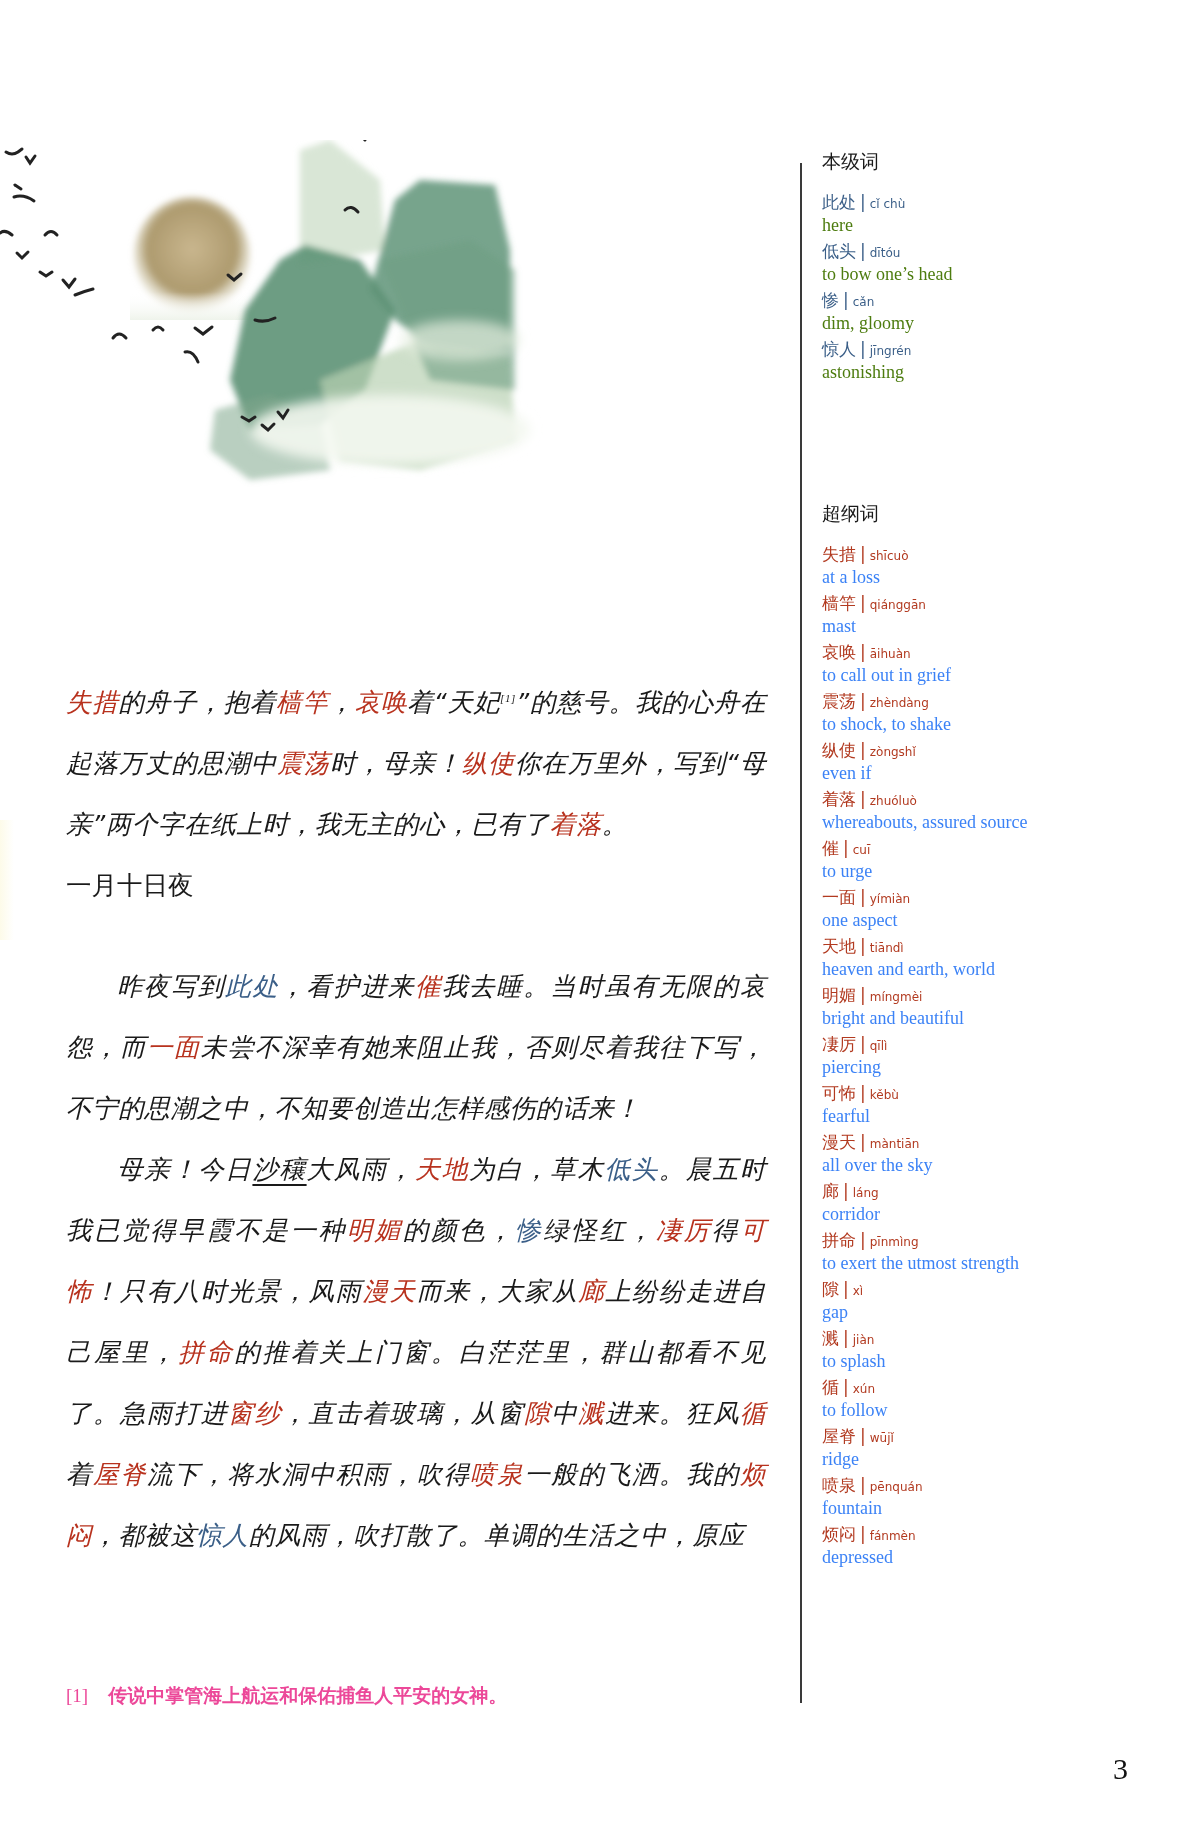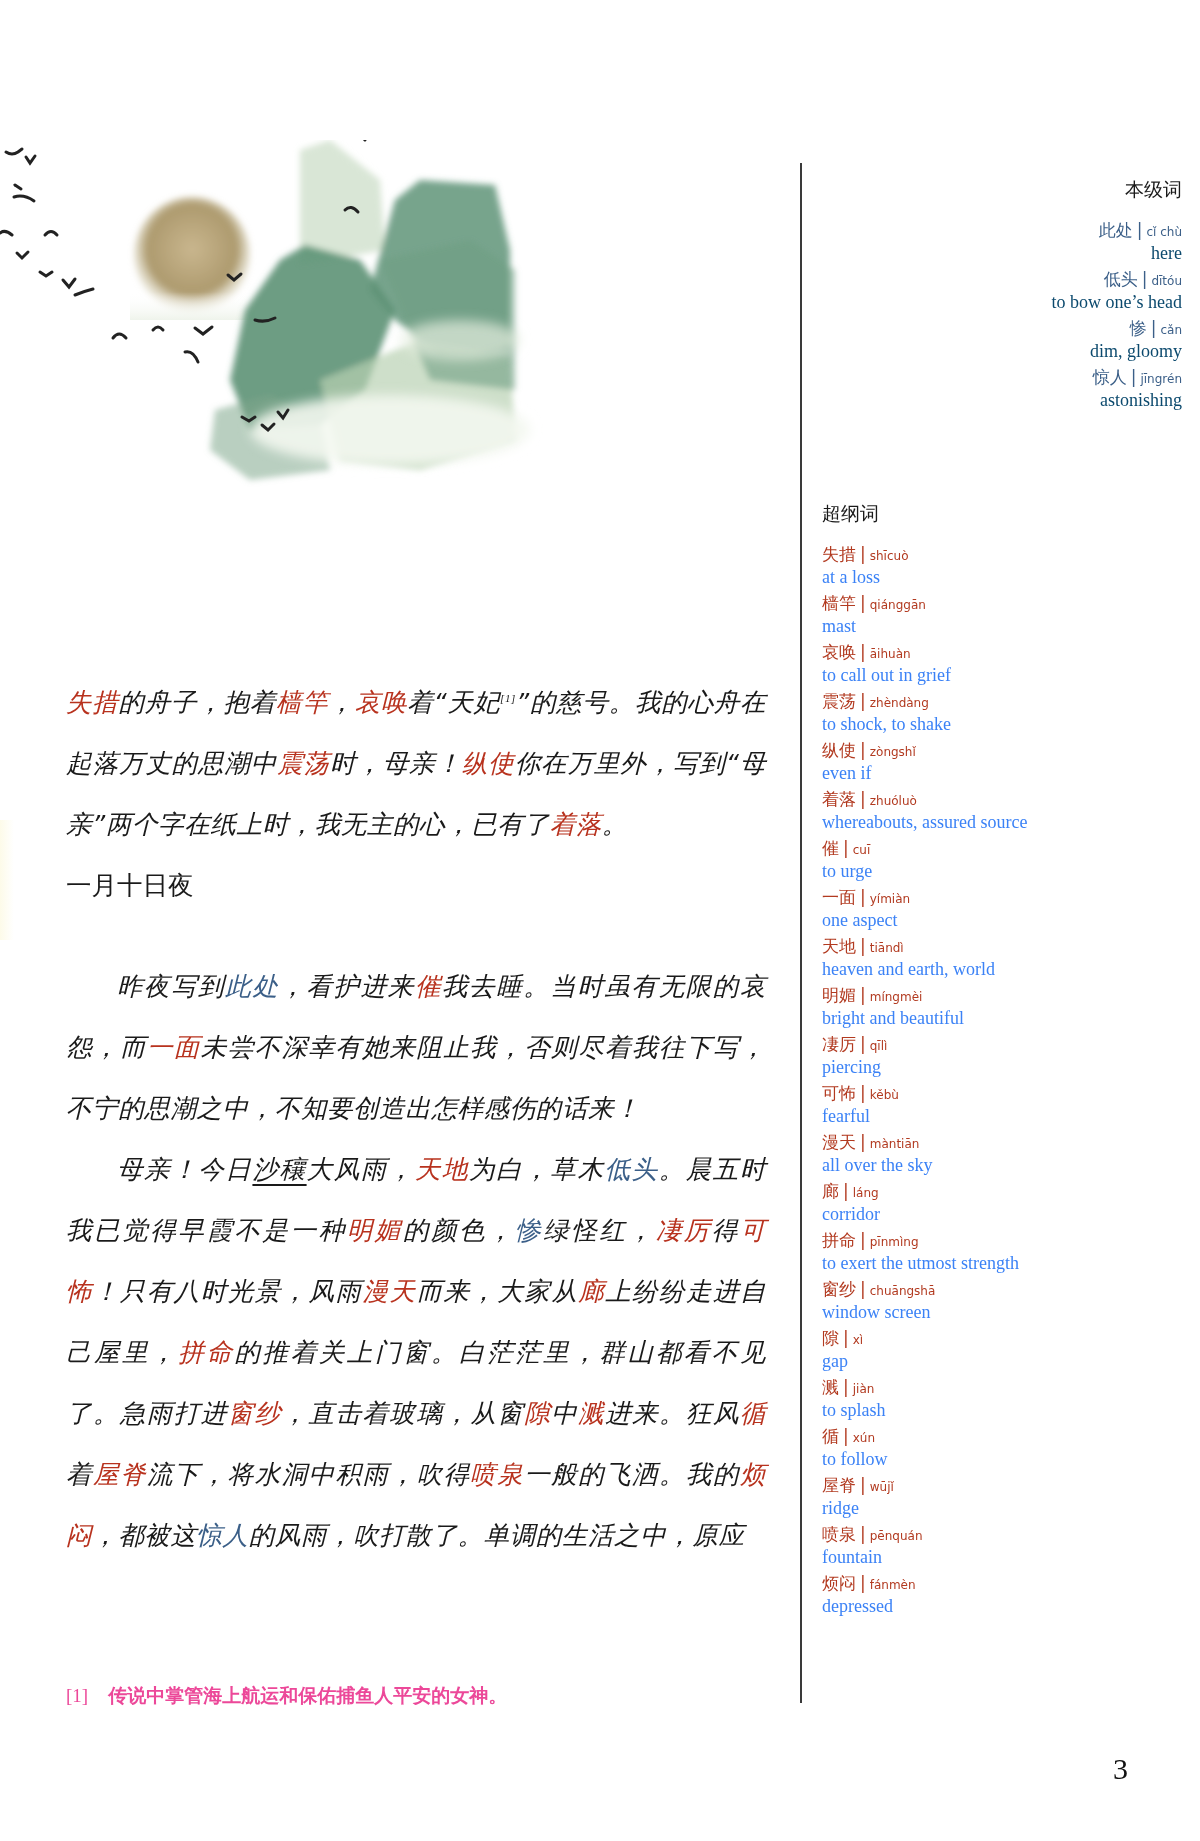--- a/index.html
+++ b/index.html
@@ -86,21 +86,21 @@
     height: 1540px;
     background: #3a3a3a;
   }
 
   
   .glossary {
     position: absolute;
     left: 822px;
     width: 360px;
   }
-  .glossary.level { top: 176px; text-align: right; }
+  .glossary.level { top: 148px; }
   .glossary.beyond { top: 500px; }
   .gl-heading {
     font-size: 19px;
     color: #1a1a1a;
     margin: 0 0 16px 0;
     height: 26px;
     line-height: 26px;
   }
   .gl-entry { margin: 0 0 3px 0; }
   .gl-term {
@@ -112,21 +112,21 @@
   .gl-term .sep { margin: 0 4px; }
   .gl-pinyin { font-family: "DejaVu Sans", sans-serif; font-size: 12px; margin-top: 48px; }
   .gl-def {
     font-family: "Liberation Serif", serif;
     font-size: 18px;
     line-height: 22px;
     height: 22px;
     white-space: nowrap;
   }
   .level .gl-term { color: #3b5f88; }
-  .level .gl-def { color: #0c4a6e; }
+  .level .gl-def { color: #4d7c0f; }
   .beyond .gl-term { color: #b23a20; }
   .beyond .gl-def { color: #3b82f6; }
 
   .page-number {
     position: absolute;
     left: 1113px;
     top: 1752px;
     font-family: "Liberation Serif", serif;
     font-size: 30px;
     color: #111;
@@ -294,24 +294,20 @@
       </div>
       <div class="gl-entry">
         <div class="gl-term"><span>廊</span><span class="sep">|</span><span class="gl-pinyin">láng</span></div>
         <div class="gl-def">corridor</div>
       </div>
       <div class="gl-entry">
         <div class="gl-term"><span>拼命</span><span class="sep">|</span><span class="gl-pinyin">pīnmìng</span></div>
         <div class="gl-def">to exert the utmost strength</div>
       </div>
       <div class="gl-entry">
-        <div class="gl-term"><span>窗纱</span><span class="sep">|</span><span class="gl-pinyin">chuāngshā</span></div>
-        <div class="gl-def">window screen</div>
-      </div>
-      <div class="gl-entry">
         <div class="gl-term"><span>隙</span><span class="sep">|</span><span class="gl-pinyin">xì</span></div>
         <div class="gl-def">gap</div>
       </div>
       <div class="gl-entry">
         <div class="gl-term"><span>溅</span><span class="sep">|</span><span class="gl-pinyin">jiàn</span></div>
         <div class="gl-def">to splash</div>
       </div>
       <div class="gl-entry">
         <div class="gl-term"><span>循</span><span class="sep">|</span><span class="gl-pinyin">xún</span></div>
         <div class="gl-def">to follow</div>

